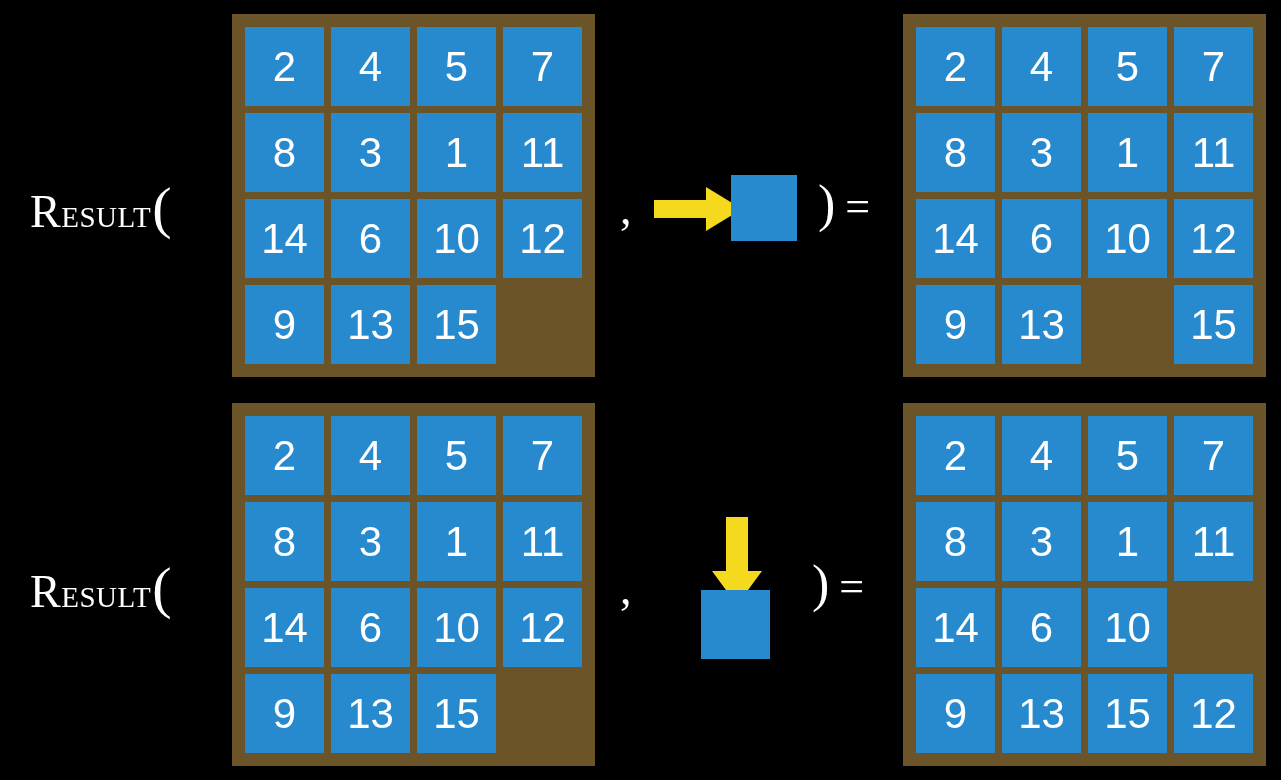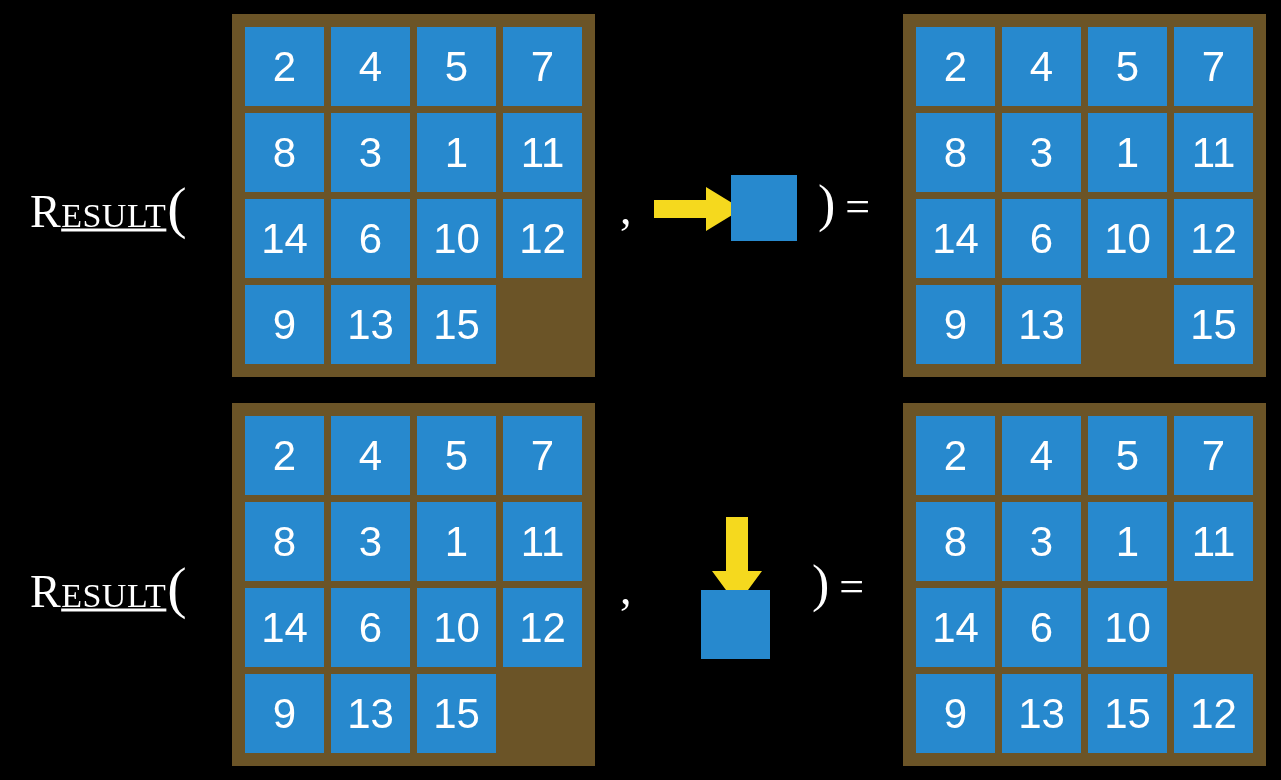--- a/index.html
+++ b/index.html
@@ -43,23 +43,22 @@
     font-family: "Liberation Serif", serif;
     font-size: 46px;
     line-height: 1;
     white-space: nowrap;
     letter-spacing: 0.5px;
     display: flex;
     align-items: baseline;
   }
   .result-label .cap { font-size: 46px; }
   .result-label .smallcaps {
-    font-size: 34px;
+    font-size: 29px;
     letter-spacing: 0.5px;
-    text-decoration: underline;
   }
   .result-label .paren {
     font-size: 58px;
     margin-left: 1px;
     line-height: 0.9;
   }
 
   
   .comma {
     position: absolute;

